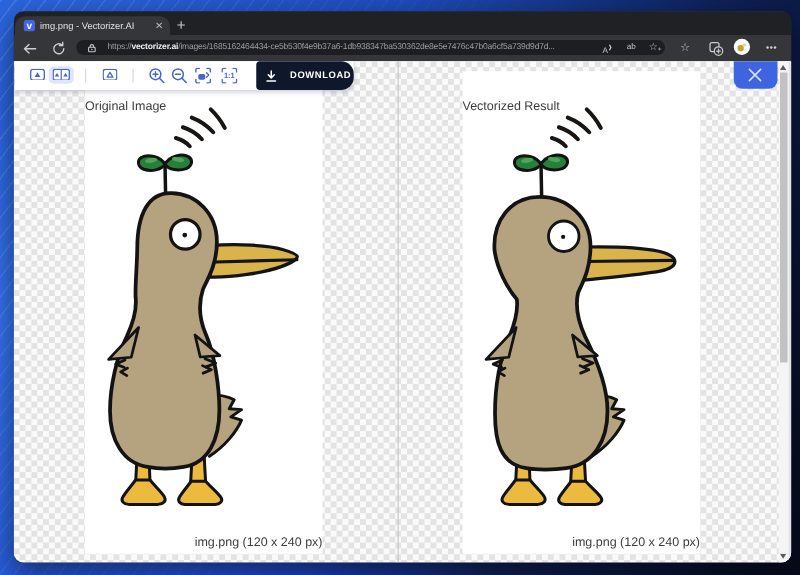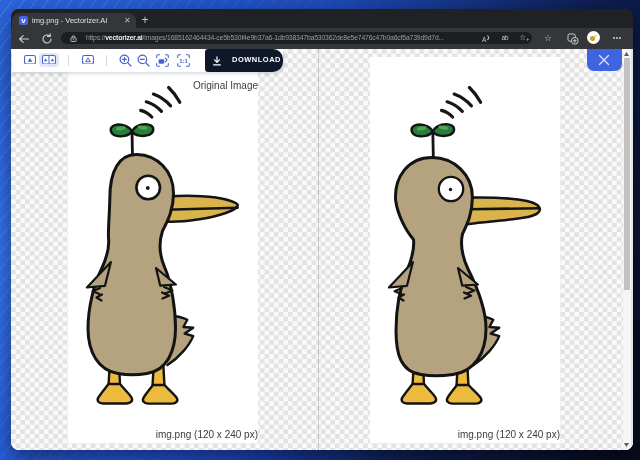--- a/index.html
+++ b/index.html
@@ -32,21 +32,21 @@
   .pic{position:absolute;top:0;height:11.6px;line-height:12px;font-size:6.5px;color:#c6c8cb;text-align:center}
   .ric{position:absolute;top:0;height:20.5px;line-height:20.5px;font-size:8px;color:#c9cbce;text-align:center}
   
   .content{position:absolute;left:0;top:39.5px;right:0;bottom:0;
     background-color:#fbfbfb;
     background-image:conic-gradient(#e3e3e4 25%, #fafafa 0 50%, #e3e3e4 0 75%, #fafafa 0);
     background-size:9.4px 9.4px;}
   .divider{position:absolute;left:307px;top:0;bottom:0;width:1px;background:#c9c9c9}
   .panel{position:absolute;top:8.5px;width:190px;height:386px;background:#fff}
   .pL{left:57px}.pR{left:359px}
-  .ptitle{position:absolute;top:23px;left:0;right:0;text-align:right;font-size:10px;color:#3c3c3c}
+  .ptitle{position:absolute;top:23px;left:0;right:0;text-align:left;font-size:10px;color:#3c3c3c}
   .plabel{position:absolute;top:371.5px;left:0;right:0;text-align:right;font-size:10px;color:#3c3c3c}
   .duck{position:absolute;left:0;top:0}
   
   .vtb{position:absolute;left:1px;top:0;width:271px;height:23px;background:#fff;border-radius:0 0 10px 0;
     box-shadow:0 1px 4px rgba(60,64,90,.25)}
   .dlbtn{position:absolute;right:0;top:0.8px;width:78px;height:23px;background:#0f172a;border-radius:3px 10px 10px 3px;
     color:#fff;font-size:7.5px;font-weight:bold;letter-spacing:0.5px;line-height:21.4px;text-align:left;text-indent:27px}
   .sep{position:absolute;top:6px;width:1px;height:11px;background:#d7d9dd}
   .xbtn{position:absolute;left:576px;top:0;width:34.5px;height:22px;background:#3e64df;border-radius:0 0 7px 7px}
   
@@ -169,20 +169,21 @@
       <svg class="duck" width="190" height="386" viewBox="0 0 190 386">
           <use href="#duckart"></use>
         </svg>
       <div class="ptitle">Original Image</div>
       <div class="plabel">img.png (120 x 240 px)</div>
     </div>
     <div class="panel pR">
       <svg class="duck" width="190" height="386" viewBox="0 0 190 386">
           <use href="#duckart2"></use>
         </svg>
+      <div class="ptitle">Vectorized Result</div>
       <div class="plabel">img.png (120 x 240 px)</div>
     </div>
     <div class="vtb">
 
       <svg style="position:absolute;left:11.5px;top:6.2px" width="12" height="9.6" viewBox="0 0 12 9.6">
         <rect x="0.55" y="0.55" width="10.9" height="8.5" rx="1.8" fill="none" stroke="#4565cd" stroke-width="1.05"></rect>
         <path d="M6 2.9 L8.3 6.7 L3.7 6.7 Z" fill="#4565cd"></path>
       </svg>
 
       <div style="position:absolute;left:26.5px;top:4.4px;width:20px;height:14px;background:#e0e6f9;border-radius:4px"></div>

